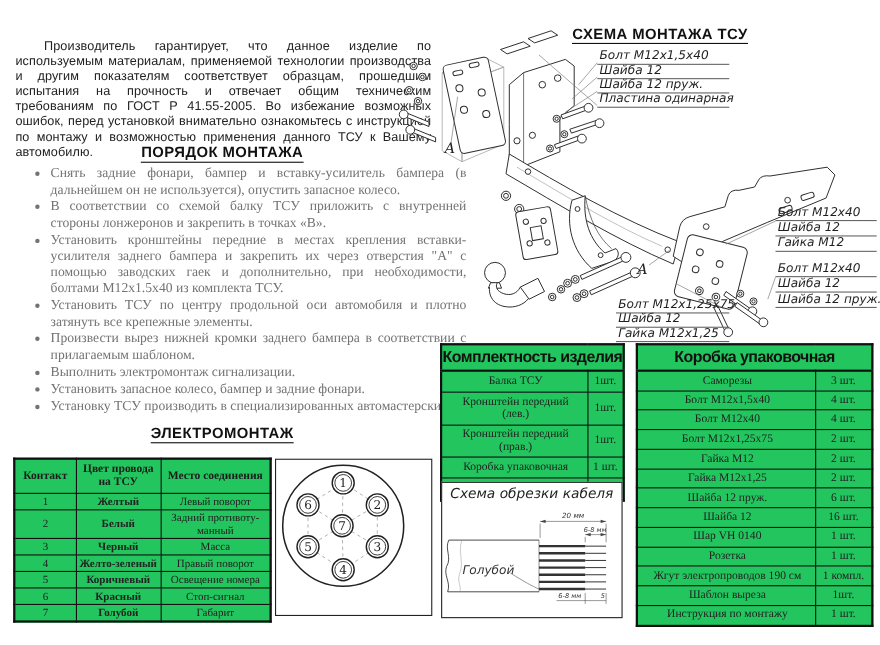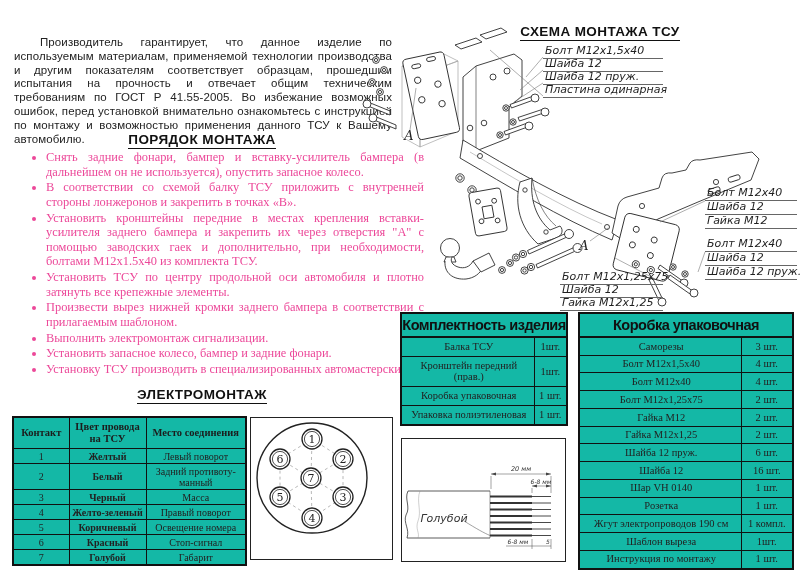--- a/index.html
+++ b/index.html
@@ -8,28 +8,28 @@
   .abs{position:absolute;}
   
   .intro{font:11.5px/1.2 "Liberation Sans",sans-serif;text-align:justify;text-indent:26px;
          color:#222;margin:0;letter-spacing:.1px;}
   
   .h1{text-align:center;}
   .hu{display:inline-block;font:bold 13.5px "Liberation Sans",sans-serif;color:#111;
       border-bottom:1.6px solid #111;padding-bottom:1px;letter-spacing:.4px;}
   
   .bullets{margin:0;padding:0 0 0 32px;}
-  .bullets li{font:12.4px/1.18 "Liberation Serif",serif;text-align:justify;color:#ec4899;
+  .bullets li{font:12.4px/1.18 "Liberation Serif",serif;text-align:justify;color:#737373;
               margin:0 0 1px 0;}
   
   .tlabel{position:absolute;font:italic 11px "DejaVu Sans",sans-serif;color:#1f1f1f;
           border-bottom:1px solid #666;padding:0 2px 1px 2px;white-space:nowrap;}
   .marker-a{position:absolute;font:italic 13px "DejaVu Serif",serif;color:#222;}
   
-  table{border-collapse:collapse;background:#14b8a6;}
+  table{border-collapse:collapse;background:#22c55e;}
   .elec{width:233px;border:2px solid #111;table-layout:fixed;}
   .elec th{font:bold 10.5px/1.15 "Liberation Serif",serif;border:1px solid #111;
            padding:3px 1px;text-align:center;}
   .elec td{font:10px/1.1 "Liberation Serif",serif;border:1px solid #111;
            padding:1.5px 2px;text-align:center;color:#222;}
   .elec td.b{font-weight:bold;}
   .ptable{border:2px solid #111;table-layout:fixed;}
   .ptable th{font:bold 14.5px "Liberation Sans",sans-serif;letter-spacing:-.5px;
              border-bottom:2px solid #111;padding:3px 0;text-align:center;color:#111;}
   .ptable td{font:10.5px/1.1 "Liberation Serif",serif;border:1px solid #111;color:#222;}
@@ -363,20 +363,24 @@
       <tr>
     <th colspan="2">Комплектность изделия</th>
   </tr>
     </thead>
   <tbody>
     <tr>
         <td class="l">Балка ТСУ</td>
         <td class="c">1шт.</td>
       </tr>
     <tr>
+        <td class="l">Кронштейн передний (лев.)</td>
+        <td class="c">1шт.</td>
+      </tr>
+    <tr>
         <td class="l">Кронштейн передний (прав.)</td>
         <td class="c">1шт.</td>
       </tr>
     <tr>
         <td class="l">Коробка упаковочная</td>
         <td class="c">1 шт.</td>
       </tr>
     <tr>
         <td class="l">Упаковка полиэтиленовая</td>
         <td class="c">1 шт.</td>
@@ -444,20 +448,21 @@
         <td class="c">1шт.</td>
       </tr>
     <tr>
         <td class="l">Инструкция по монтажу</td>
         <td class="c">1 шт.</td>
       </tr>
   </tbody>
 </table>
 
 <div class="cable-box abs">
+  <div class="cable-title">Схема обрезки кабеля</div>
   <svg class="abs" style="left:0;top:0" width="160" height="119" viewBox="0 0 160 119">
     <g stroke="#333" fill="none" stroke-width="0.8">
       <path d="M6,52 L88,52 M5,99 L88,99"></path>
       <path d="M6,52 C2,60 9,68 4,76 C1,84 8,90 5,99"></path>
       <path d="M18,52 C14,62 20,72 16,82 C13,90 18,94 16,99" stroke-width="0.4" stroke="#888"></path>
       <path d="M88,52 L88,99" stroke-width="0.5"></path>
       <g stroke-width="2.2">
         <path d="M88,57.5 H130"></path>
           <path d="M88,64 H130"></path>
           <path d="M88,70.5 H130"></path>

